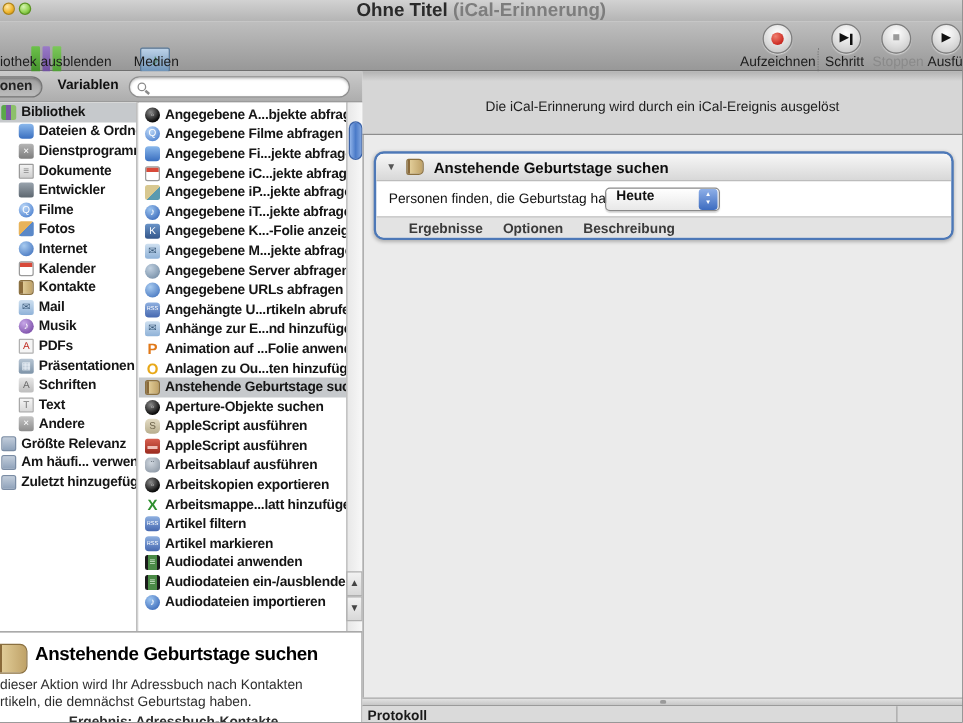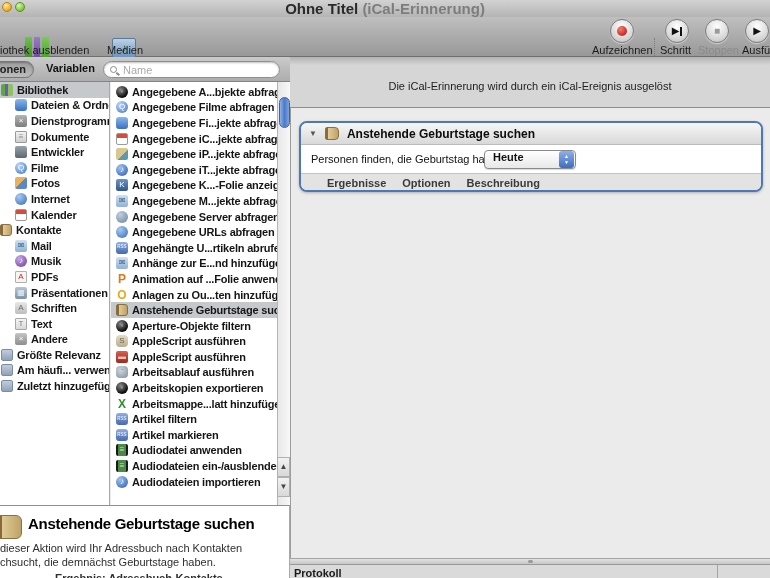--- a/index.html
+++ b/index.html
@@ -147,21 +147,20 @@
       </div>
     <div class="tb-label" style="left:742px;">Ausfü</div>
   </div>
 
   <div class="abs" id="filterbar">
     <div class="abs" id="tab-actions">tionen</div>
     <div class="abs" id="tab-variables">Variablen</div>
   </div>
   <div class="abs" id="searchbox">
     <div id="search-glass"></div>
-    <input id="search-input" placeholder="Name" style="">
   </div>
 
   <div class="abs" id="sidebar">
       <div class="row selected" style="padding-left: 1px;">
         <span class="mini-icon" style="background: linear-gradient(90deg, rgb(90, 168, 74) 0px, rgb(90, 168, 74) 30%, rgb(122, 88, 168) 30%, rgb(122, 88, 168) 62%, rgb(140, 192, 106) 62%); border-radius: 2px;"></span>
         <span class="lbl">Bibliothek</span>
       </div>
       <div class="row" style="padding-left: 15px;">
         <span class="mini-icon" style="background: linear-gradient(rgb(138, 184, 236), rgb(58, 111, 192)); border-radius: 3px;"></span>
         <span class="lbl">Dateien &amp; Ordner</span>
@@ -187,21 +186,21 @@
         <span class="lbl">Fotos</span>
       </div>
       <div class="row" style="padding-left: 15px;">
         <span class="mini-icon" style="background: radial-gradient(circle at 35% 30%, rgb(168, 203, 240), rgb(54, 104, 184)); border-radius: 50%;"></span>
         <span class="lbl">Internet</span>
       </div>
       <div class="row" style="padding-left: 15px;">
         <span class="mini-icon" style="background: linear-gradient(rgb(216, 74, 58) 0px, rgb(216, 74, 58) 38%, rgb(255, 255, 255) 38%); border-radius: 2px; border: 1px solid rgb(154, 154, 154);"></span>
         <span class="lbl">Kalender</span>
       </div>
-      <div class="row" style="">
+      <div class="row" style="padding-left: 15px;">
         <span class="mini-icon" style="background: linear-gradient(90deg, rgb(138, 106, 58) 0px, rgb(138, 106, 58) 22%, rgb(224, 203, 150) 22%, rgb(191, 162, 104)); border-radius: 2px 3px 3px 2px; border: 1px solid rgb(138, 112, 64);"></span>
         <span class="lbl">Kontakte</span>
       </div>
       <div class="row" style="padding-left: 15px;">
         <span class="mini-icon" style="background: linear-gradient(rgb(207, 224, 240), rgb(143, 178, 216)); border-radius: 2px; color: rgb(58, 90, 122);">✉</span>
         <span class="lbl">Mail</span>
       </div>
       <div class="row" style="padding-left: 15px;">
         <span class="mini-icon" style="background: radial-gradient(circle at 35% 30%, rgb(200, 168, 232), rgb(106, 58, 154)); border-radius: 50%; color: rgb(255, 255, 255);">♪</span>
         <span class="lbl">Musik</span>
@@ -296,21 +295,21 @@
       <div class="row" style="padding-left: 5px;">
         <span class="mini-icon" style="background: transparent; border-radius: 0px; color: rgb(232, 168, 24); font-size: 12px; font-weight: bold;">O</span>
         <span class="lbl">Anlagen zu Ou...ten hinzufügen</span>
       </div>
       <div class="row selected" style="padding-left: 5px;">
         <span class="mini-icon" style="background: linear-gradient(90deg, rgb(138, 106, 58) 0px, rgb(138, 106, 58) 22%, rgb(224, 203, 150) 22%, rgb(191, 162, 104)); border-radius: 2px 3px 3px 2px; border: 1px solid rgb(138, 112, 64);"></span>
         <span class="lbl">Anstehende Geburtstage suchen</span>
       </div>
       <div class="row" style="padding-left: 5px;">
         <span class="mini-icon" style="background: radial-gradient(circle at 38% 32%, rgb(138, 138, 138), rgb(10, 10, 10) 70%); border-radius: 50%; color: rgb(207, 207, 207);">◦</span>
-        <span class="lbl">Aperture-Objekte filtern</span>
+        <span class="lbl">Aperture-Objekte suchen</span>
       </div>
       <div class="row" style="padding-left: 5px;">
         <span class="mini-icon" style="background: linear-gradient(rgb(228, 220, 196), rgb(184, 174, 142)); border-radius: 4px; color: rgb(106, 96, 72);">S</span>
         <span class="lbl">AppleScript ausführen</span>
       </div>
       <div class="row" style="padding-left: 5px;">
         <span class="mini-icon" style="background: linear-gradient(rgb(216, 96, 80), rgb(154, 42, 30)); border-radius: 2px; color: rgb(240, 192, 184);">▬</span>
         <span class="lbl">AppleScript ausführen</span>
       </div>
       <div class="row" style="padding-left: 5px;">
@@ -349,21 +348,21 @@
 
   <div class="abs" id="list-scroll"></div>
   <div class="abs" id="scroll-thumb"></div>
   <div class="abs scroll-btn" id="scroll-up">▲</div>
   <div class="abs scroll-btn" id="scroll-down">▼</div>
 
   <div class="abs" id="descpanel">
     <div class="abs" id="desc-icon"></div>
     <div class="abs" id="desc-title">Anstehende Geburtstage suchen</div>
     <div class="abs desc-line" id="desc-line1">dieser Aktion wird Ihr Adressbuch nach Kontakten</div>
-    <div class="abs desc-line" id="desc-line2">chsucht, die demnächst Geburtstage haben.</div>
+    <div class="abs desc-line" id="desc-line2">rtikeln, die demnächst Geburtstag haben.</div>
     <div class="abs" id="desc-result">Ergebnis: Adressbuch-Kontakte</div>
   </div>
 
   <div class="abs" id="right-header">
     <div id="right-header-text">Die iCal-Erinnerung wird durch ein iCal-Ereignis ausgelöst</div>
   </div>
   <div class="abs" id="canvas"></div>
 
   <div class="abs" id="action-box">
     <div id="ab-header">

